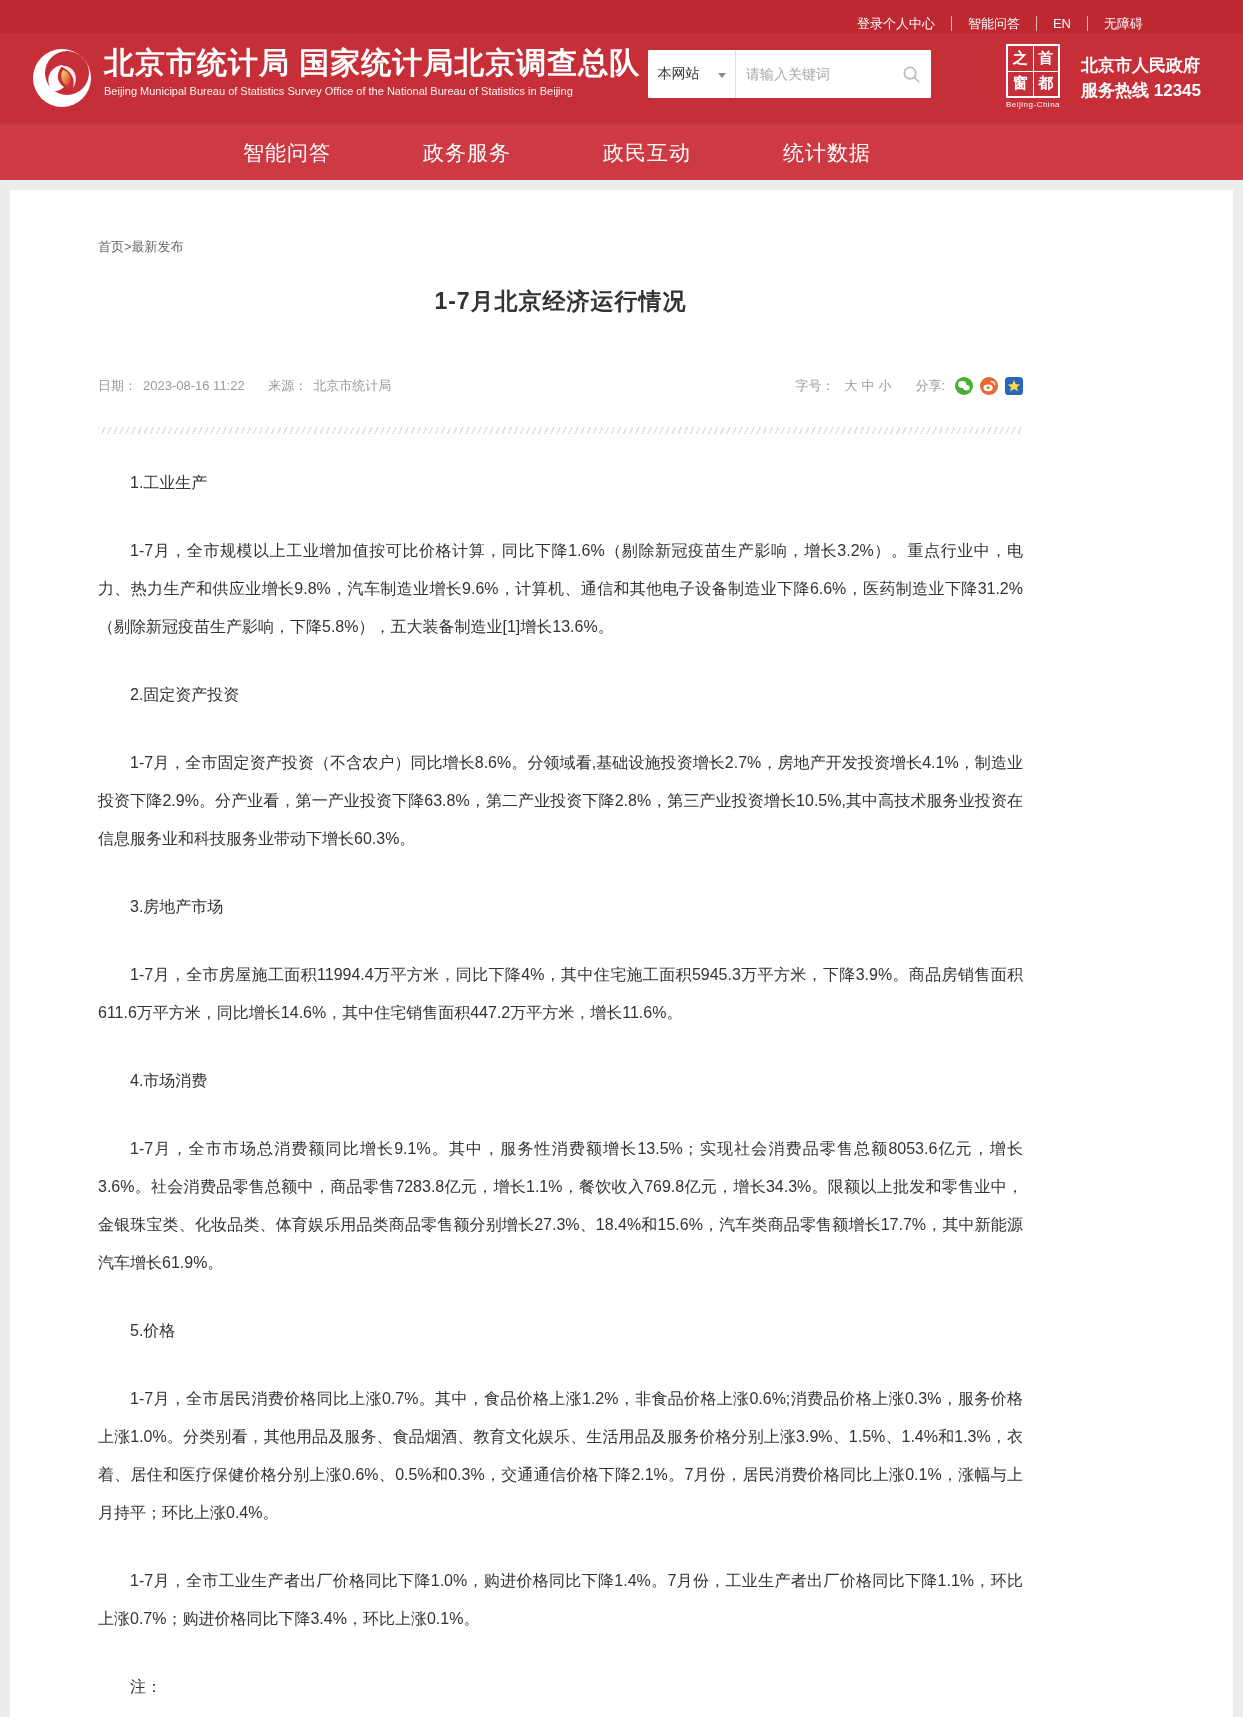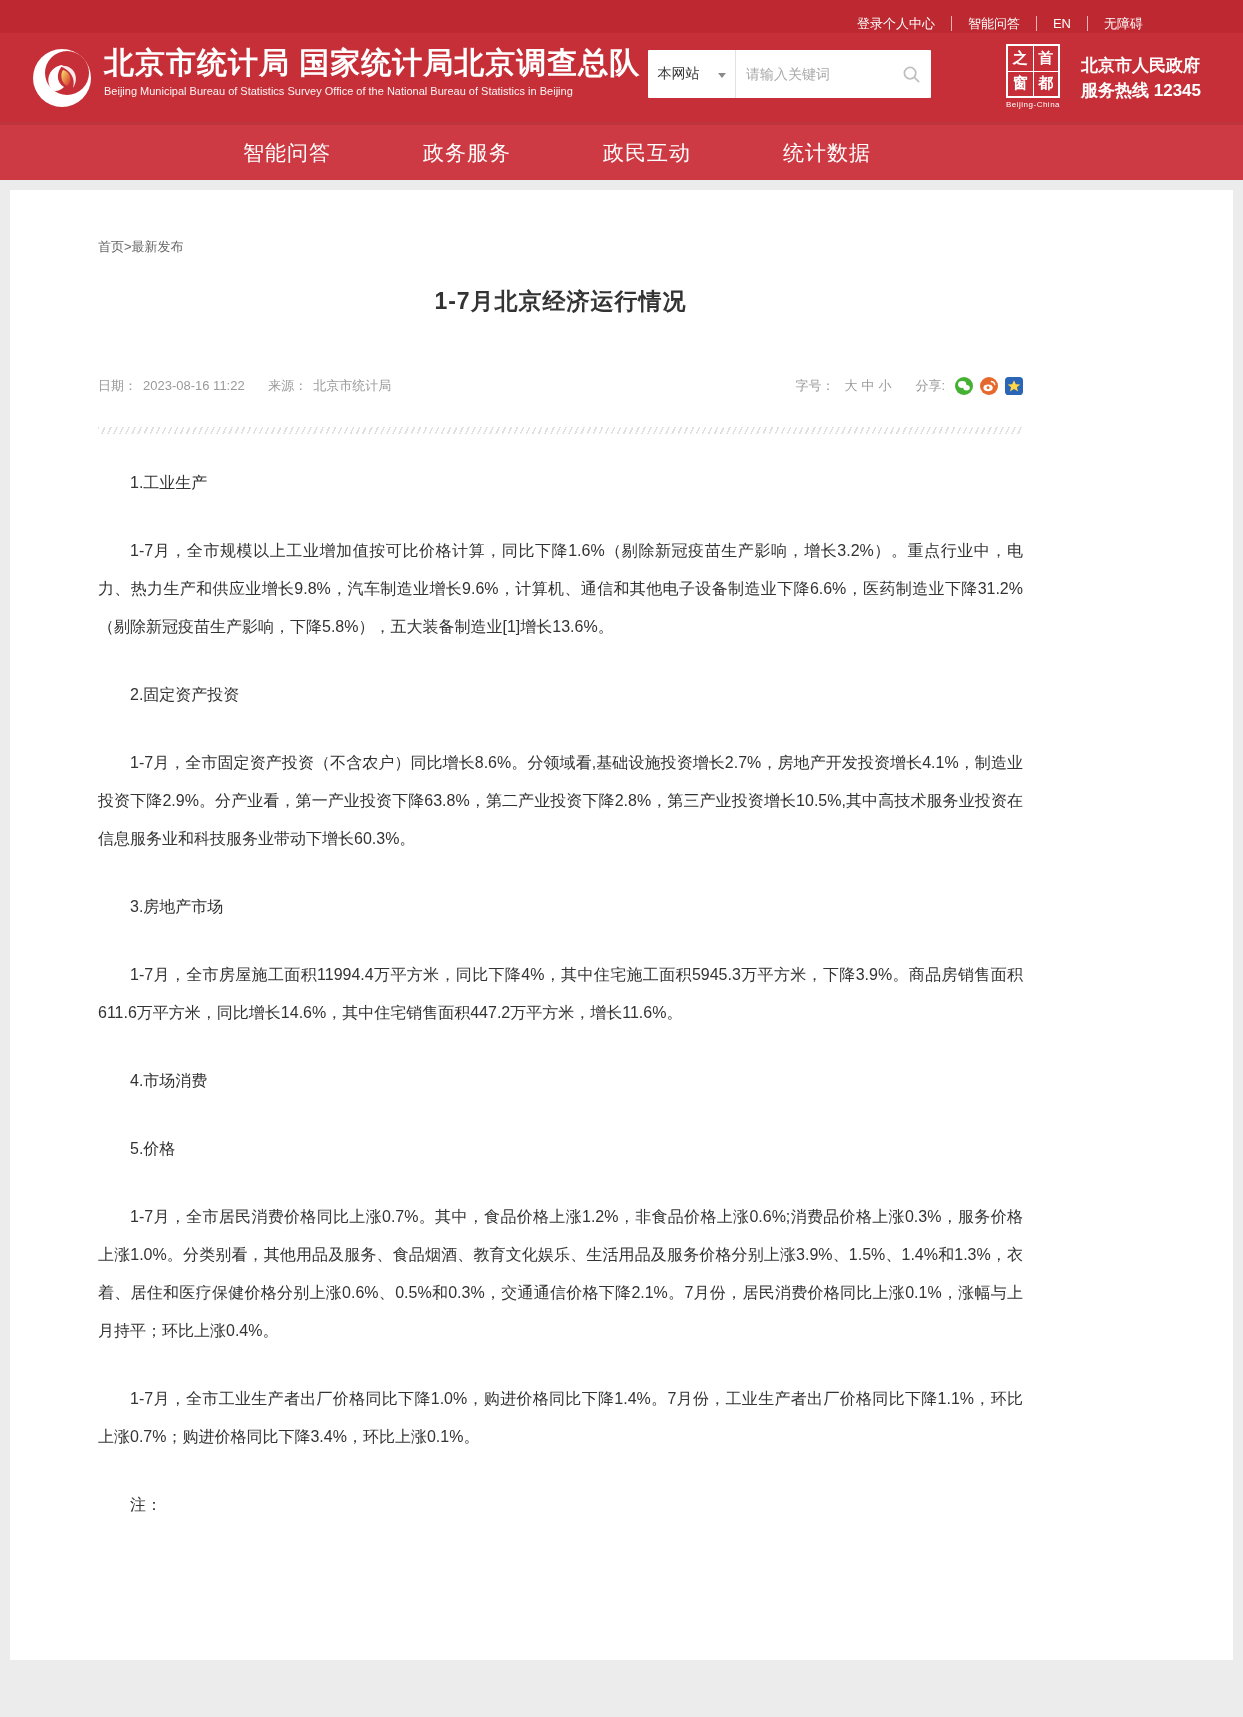--- a/index.html
+++ b/index.html
@@ -198,20 +198,21 @@
 
     <div class="article">
       <div>
           <div class="sec-heading">1.工业生产</div>
           <div class="para">1-7月，全市规模以上工业增加值按可比价格计算，同比下降1.6%（剔除新冠疫苗生产影响，增长3.2%）。重点行业中，电力、热力生产和供应业增长9.8%，汽车制造业增长9.6%，计算机、通信和其他电子设备制造业下降6.6%，医药制造业下降31.2%（剔除新冠疫苗生产影响，下降5.8%），五大装备制造业[1]增长13.6%。</div>
           <div class="sec-heading">2.固定资产投资</div>
           <div class="para">1-7月，全市固定资产投资（不含农户）同比增长8.6%。分领域看,基础设施投资增长2.7%，房地产开发投资增长4.1%，制造业投资下降2.9%。分产业看，第一产业投资下降63.8%，第二产业投资下降2.8%，第三产业投资增长10.5%,其中高技术服务业投资在信息服务业和科技服务业带动下增长60.3%。</div>
           <div class="sec-heading">3.房地产市场</div>
           <div class="para">1-7月，全市房屋施工面积11994.4万平方米，同比下降4%，其中住宅施工面积5945.3万平方米，下降3.9%。商品房销售面积611.6万平方米，同比增长14.6%，其中住宅销售面积447.2万平方米，增长11.6%。</div>
           <div class="sec-heading">4.市场消费</div>
+          <div class="para">1-7月，全市市场总消费额同比增长9.1%。其中，服务性消费额增长13.5%；实现社会消费品零售总额8053.6亿元，增长3.6%。社会消费品零售总额中，商品零售7283.8亿元，增长1.1%，餐饮收入769.8亿元，增长34.3%。限额以上批发和零售业中，金银珠宝类、化妆品类、体育娱乐用品类商品零售额分别增长27.3%、18.4%和15.6%，汽车类商品零售额增长17.7%，其中新能源汽车增长61.9%。</div>
           <div class="sec-heading">5.价格</div>
           <div class="para">1-7月，全市居民消费价格同比上涨0.7%。其中，食品价格上涨1.2%，非食品价格上涨0.6%;消费品价格上涨0.3%，服务价格上涨1.0%。分类别看，其他用品及服务、食品烟酒、教育文化娱乐、生活用品及服务价格分别上涨3.9%、1.5%、1.4%和1.3%，衣着、居住和医疗保健价格分别上涨0.6%、0.5%和0.3%，交通通信价格下降2.1%。7月份，居民消费价格同比上涨0.1%，涨幅与上月持平；环比上涨0.4%。</div>
           <div class="para">1-7月，全市工业生产者出厂价格同比下降1.0%，购进价格同比下降1.4%。7月份，工业生产者出厂价格同比下降1.1%，环比上涨0.7%；购进价格同比下降3.4%，环比上涨0.1%。</div>
           <div class="sec-heading">注：</div>
         </div>
 
     </div>
   </div>
 </div>
 

